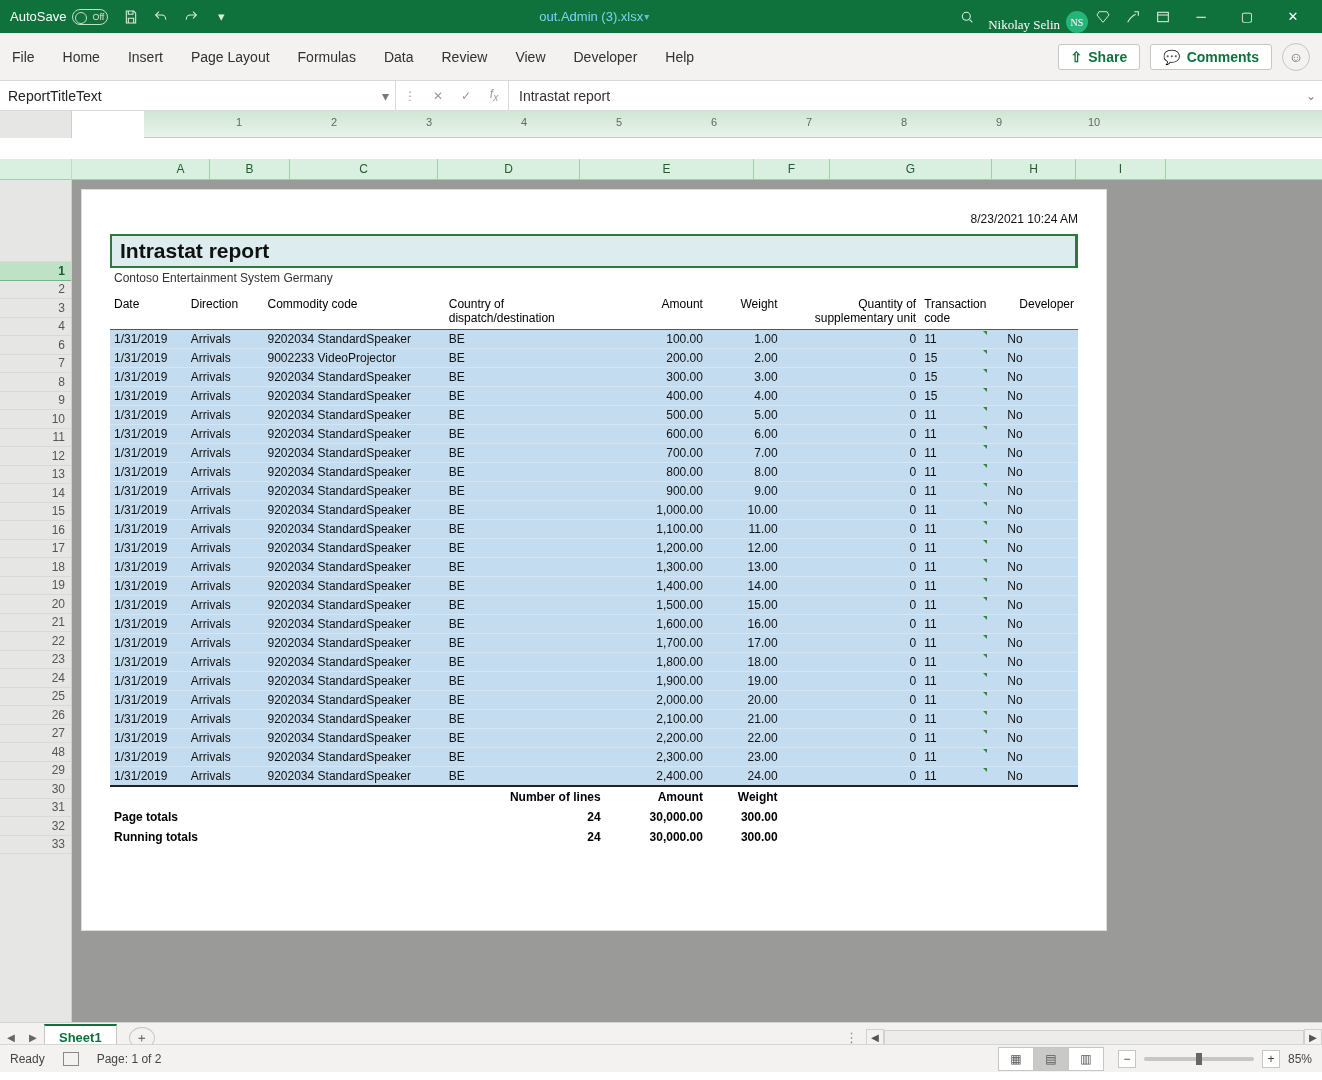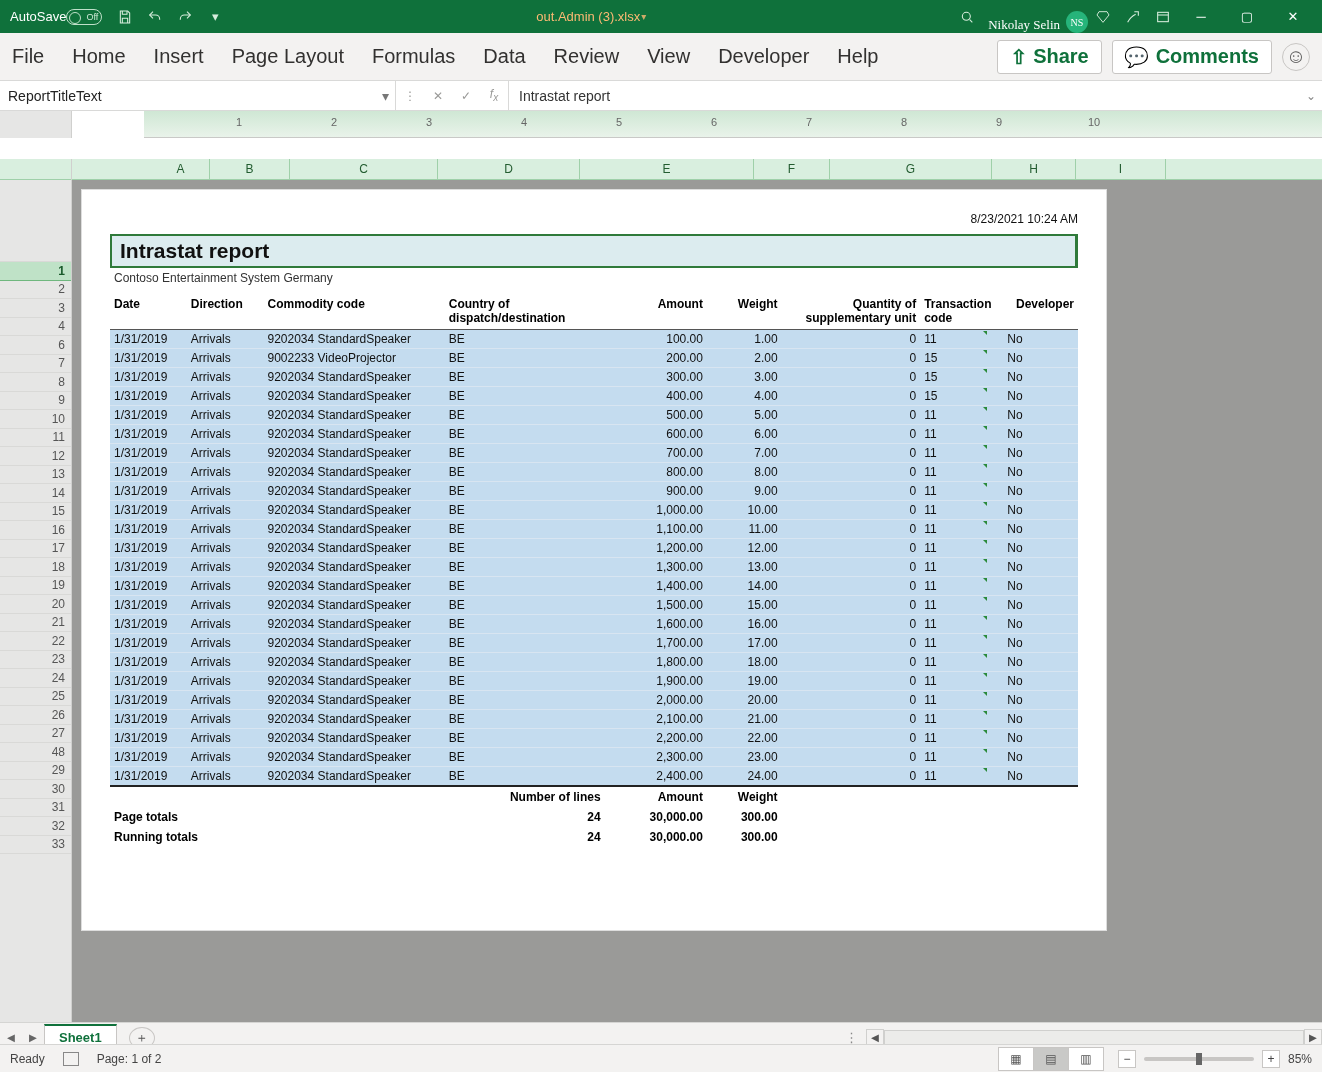--- a/index.html
+++ b/index.html
@@ -17,42 +17,42 @@
   .titlebar {
     height: 33px;
     background: #0f713b;
     color: #fff;
     display: flex;
     align-items: center;
     padding: 0 6px 0 10px;
     font-size: 13px;
   }
   .titlebar .autosave {
-    display: flex; align-items: center; margin-right:8px;
+    display: flex; align-items: center; gap:6px; margin-right:8px;
   }
   .titlebar .toggle {
     width: 36px; height: 16px; border:1px solid #bfe0c9; border-radius:10px;
     position: relative; display:inline-flex; align-items:center; justify-content:flex-end;
     padding:0 3px; font-size:9px; color:#cde9d5;
   }
   .titlebar .toggle::before {
     content:""; position:absolute; left:2px; top:2px; width:10px; height:10px;
     border-radius:50%; border:1px solid #bfe0c9;
   }
   .tb-btn { width:30px; height:33px; display:flex; align-items:center; justify-content:center; color:#d7eddd;}
   .tb-btn svg { width:16px; height:16px; }
-  .titlebar .filename { flex:0 0 auto; margin:0 auto; font-size:13px; color:#fdba74; display:flex; align-items:center; gap:1px;}
+  .titlebar .filename { flex:0 0 auto; margin:0 auto; font-size:13px; color:#7dd3fc; display:flex; align-items:center; gap:1px;}
   .titlebar .filename .chev { font-size:10px; opacity:.8;}
   .tb-right { display:flex; align-items:flex-end; gap:0;font-family:Liberation Serif, serif;}
   .avatar { width:22px; height:22px; border-radius:50%; background:#26b47a; color:#fff; font-size:10px; display:flex; align-items:center; justify-content:center;}
   .winbtn { width:46px; height:33px; display:flex; align-items:center; justify-content:center; color:#fff;}
   
   .ribbon-tabs {
     height:48px; background:#f3f2f1; border-bottom:1px solid #d9d9d8;
-    display:flex; align-items:center; padding:0 12px; gap:28px; font-size:20px; color:#323130;
+    display:flex; align-items:center; padding:0 12px; gap:28px; font-size:14px; color:#323130;
   }
   .ribbon-tabs .tab { cursor:default; }
   .ribbon-tabs .actions { margin-left:auto; display:flex; gap:10px; align-items:center;}
   .pill { border:1px solid #c8c6c4; padding:4px 12px; border-radius:3px; display:flex; align-items:center; gap:6px; background:#fff; color:#0f713b; font-weight:600;}
   .smiley { width:28px; height:28px; border:1px solid #c8c6c4; border-radius:50%; display:flex; align-items:center; justify-content:center; color:#555;}
   
   .fxrow { height:30px; background:#fff; border-bottom:1px solid #d9d9d8; display:flex; align-items:stretch;}
   .namebox { width:396px; border-right:1px solid #d9d9d8; display:flex; align-items:center; padding:0 8px; font-size:14px; color:#222; position:relative;}
   .namebox .drop { position:absolute; right:6px; color:#777;}
   .fxctl { display:flex; align-items:center; border-right:1px solid #d9d9d8;}
@@ -82,21 +82,21 @@
   .paper { width:1024px; background:#fff; padding:22px 28px 40px 28px; box-shadow:0 0 0 1px #ddd; min-height:740px;}
   .paper-info { text-align:right; font-size:12px; color:#111; line-height:1.3; margin-bottom:6px;}
   .report-title {
     background:#dcecef; border:2px solid #2f7a3a; font-family:"Segoe UI","Arial"; font-weight:700;
     font-size:21px; padding:3px 8px; color:#111; position:relative; margin-bottom:0;
   }
   .report-title::after { content:""; position:absolute; right:-2px; top:-2px; bottom:-2px; width:3px; background:#2f7a3a;}
   .company { font-size:12px; color:#333; padding:3px 0 8px 4px;}
   
   table.data { width:100%; border-collapse:collapse; font-size:12px;}
-  table.data thead th { text-align:left; font-weight:700; padding:4px 4px; vertical-align:top; border-bottom:1px solid #555;}
+  table.data thead th { text-align:left; font-weight:400; padding:4px 4px; vertical-align:top; border-bottom:1px solid #555;}
   table.data thead th.r, table.data tbody td.r, table.data tfoot td.r { text-align:right;}
   table.data tbody td { padding:2px 4px; background:#c4dcef; border-bottom:1px solid #d8e5f1; color:#111; white-space:nowrap;}
   table.data tbody tr td.tc { position:relative;}
   table.data tbody tr td.tc::before { content:""; position:absolute; top:1px; right:16px; width:0; height:0; border-left:4px solid transparent; border-top:4px solid #2a8a3a;}
   table.data tfoot td { padding:3px 4px; font-weight:700; background:#fff;}
   .totals-sep td { border-top:2px solid #222; padding-top:6px;}
   
   .wDate{width:72px;} .wDir{width:72px;} .wCom{width:170px;} .wCty{width:150px;}
   .wAmt{width:96px;} .wWgt{width:70px;} .wQty{width:130px;} .wTrn{width:78px;} .wCor{width:70px;}
   

